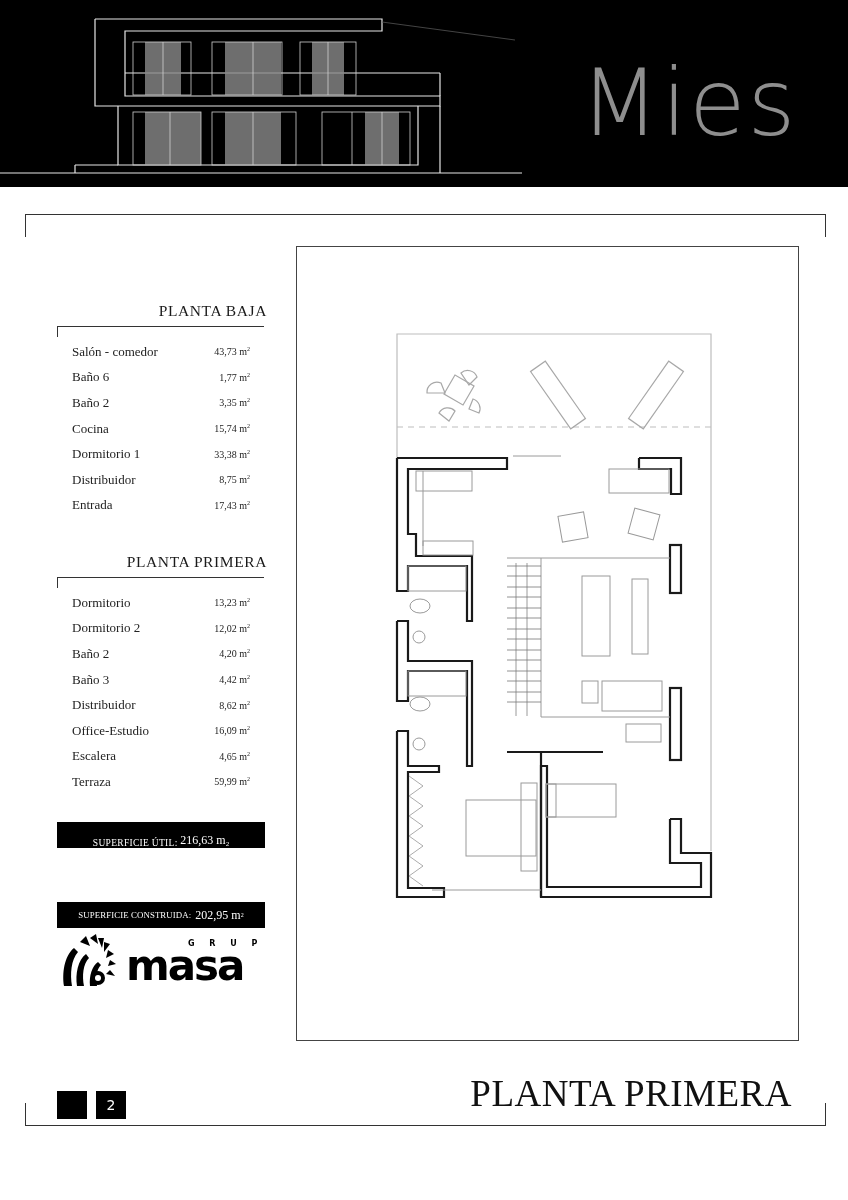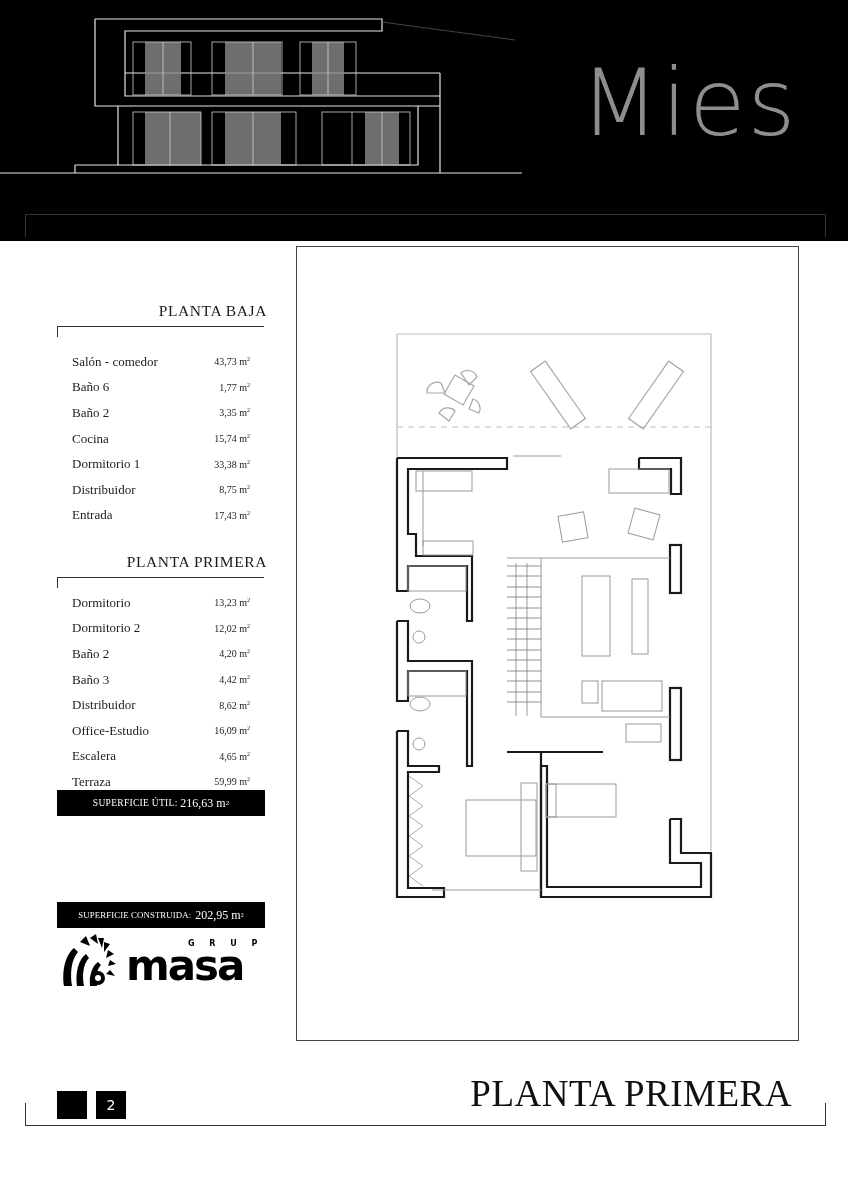--- a/index.html
+++ b/index.html
@@ -1,17 +1,17 @@
 <!DOCTYPE html>
 <html><head>
 <meta charset="utf-8">
 <style>
   html, body { margin: 0; padding: 0; }
   body { width: 848px; height: 1200px; background: #ffffff; position: relative; overflow: hidden; font-family: "DejaVu Serif", serif; color: #1a1a1a; }
-  .header { position: absolute; left: 0; top: 0; width: 848px; height: 241px; background: #000; }
+  .header { position: absolute; left: 0; top: 0; width: 848px; height: 187px; background: #000; }
   .header svg { position: absolute; left: 0; top: 0; }
   .brand-title { position: absolute; left: 580px; top: 58px; font-family: "DejaVu Sans", sans-serif; font-weight: 200; font-size: 92px; letter-spacing: 2px; color: #8e8e8e; line-height: 1; }
   .frame-top { position: absolute; left: 25px; top: 214px; width: 799px; height: 22px; border-top: 1.5px solid #333; border-left: 1.5px solid #333; border-right: 1.5px solid #333; }
   .frame-bottom { position: absolute; left: 25px; top: 1103px; width: 799px; height: 22px; border-bottom: 1.5px solid #333; border-left: 1.5px solid #333; border-right: 1.5px solid #333; }
   .plan-box { position: absolute; left: 296px; top: 246px; width: 503px; height: 795px; border: 1.5px solid #444; box-sizing: border-box; }
   .plan-box svg { position: absolute; left: 0; top: 0; }
   .section { position: absolute; left: 57px; width: 210px; }
   .section-title { font-family: "Liberation Serif", serif; font-size: 15.5px; letter-spacing: 0.6px; margin-left: 14px; color: #1a1a1a; text-align: right; }
   .section-rule { position: relative; height: 10px; margin-top: 6px; border-top: 1.2px solid #333; border-left: 1.2px solid #333; width: 206px; }
   .rows { margin-top: 6px; }
@@ -70,21 +70,21 @@
   </svg>
   <div class="brand-title">Mies</div>
 </div>
 
 <div class="frame-top"></div>
 <div class="frame-bottom"></div>
 
 <div class="section" style="top:302px;">
   <div class="section-title">PLANTA BAJA</div>
   <div class="section-rule"></div>
-  <div class="rows" style="margin-top:12px;">
+  <div class="rows" style="margin-top:2px;">
     <div class="row">
         <span class="row-label">Salón - comedor</span>
         <span class="row-value"><span>43,73 m</span><sup>2</sup></span>
       </div>
     <div class="row">
         <span class="row-label">Baño 6</span>
         <span class="row-value"><span>1,77 m</span><sup>2</sup></span>
       </div>
     <div class="row">
         <span class="row-label">Baño 2</span>
@@ -141,21 +141,21 @@
         <span class="row-label">Escalera</span>
         <span class="row-value"><span>4,65 m</span><sup>2</sup></span>
       </div>
     <div class="row">
         <span class="row-label">Terraza</span>
         <span class="row-value"><span>59,99 m</span><sup>2</sup></span>
       </div>
   </div>
 </div>
 
-<div class="badge" style="top:790px; font-size:11px;">
+<div class="badge" style="top:822px; font-size:11px;align-items:flex-end;">
   <span style="font-size:9.5px; letter-spacing:0.3px;">SUPERFICIE ÚTIL:</span>&nbsp;<span style="font-size:12px;font-family:Liberation Serif, serif;">216,63 m</span><sup style="font-size:7px;">2</sup>
 </div>
 <div class="badge" style="top:870px;margin-top:32px;">
   <span style="font-size:8.8px; letter-spacing:0.1px;">SUPERFICIE CONSTRUIDA:</span>&nbsp;<span style="font-size:12px;">202,95 m</span><sup style="font-size:6px;">2</sup>
 </div>
 
 <div class="logo">
   <svg width="210" height="60" viewBox="0 0 210 60">
     <g fill="#000">
       <path d="M4 52 C2 40 4 22 14 14 L18 18 C11 26 10 40 12 52 Z"></path>

